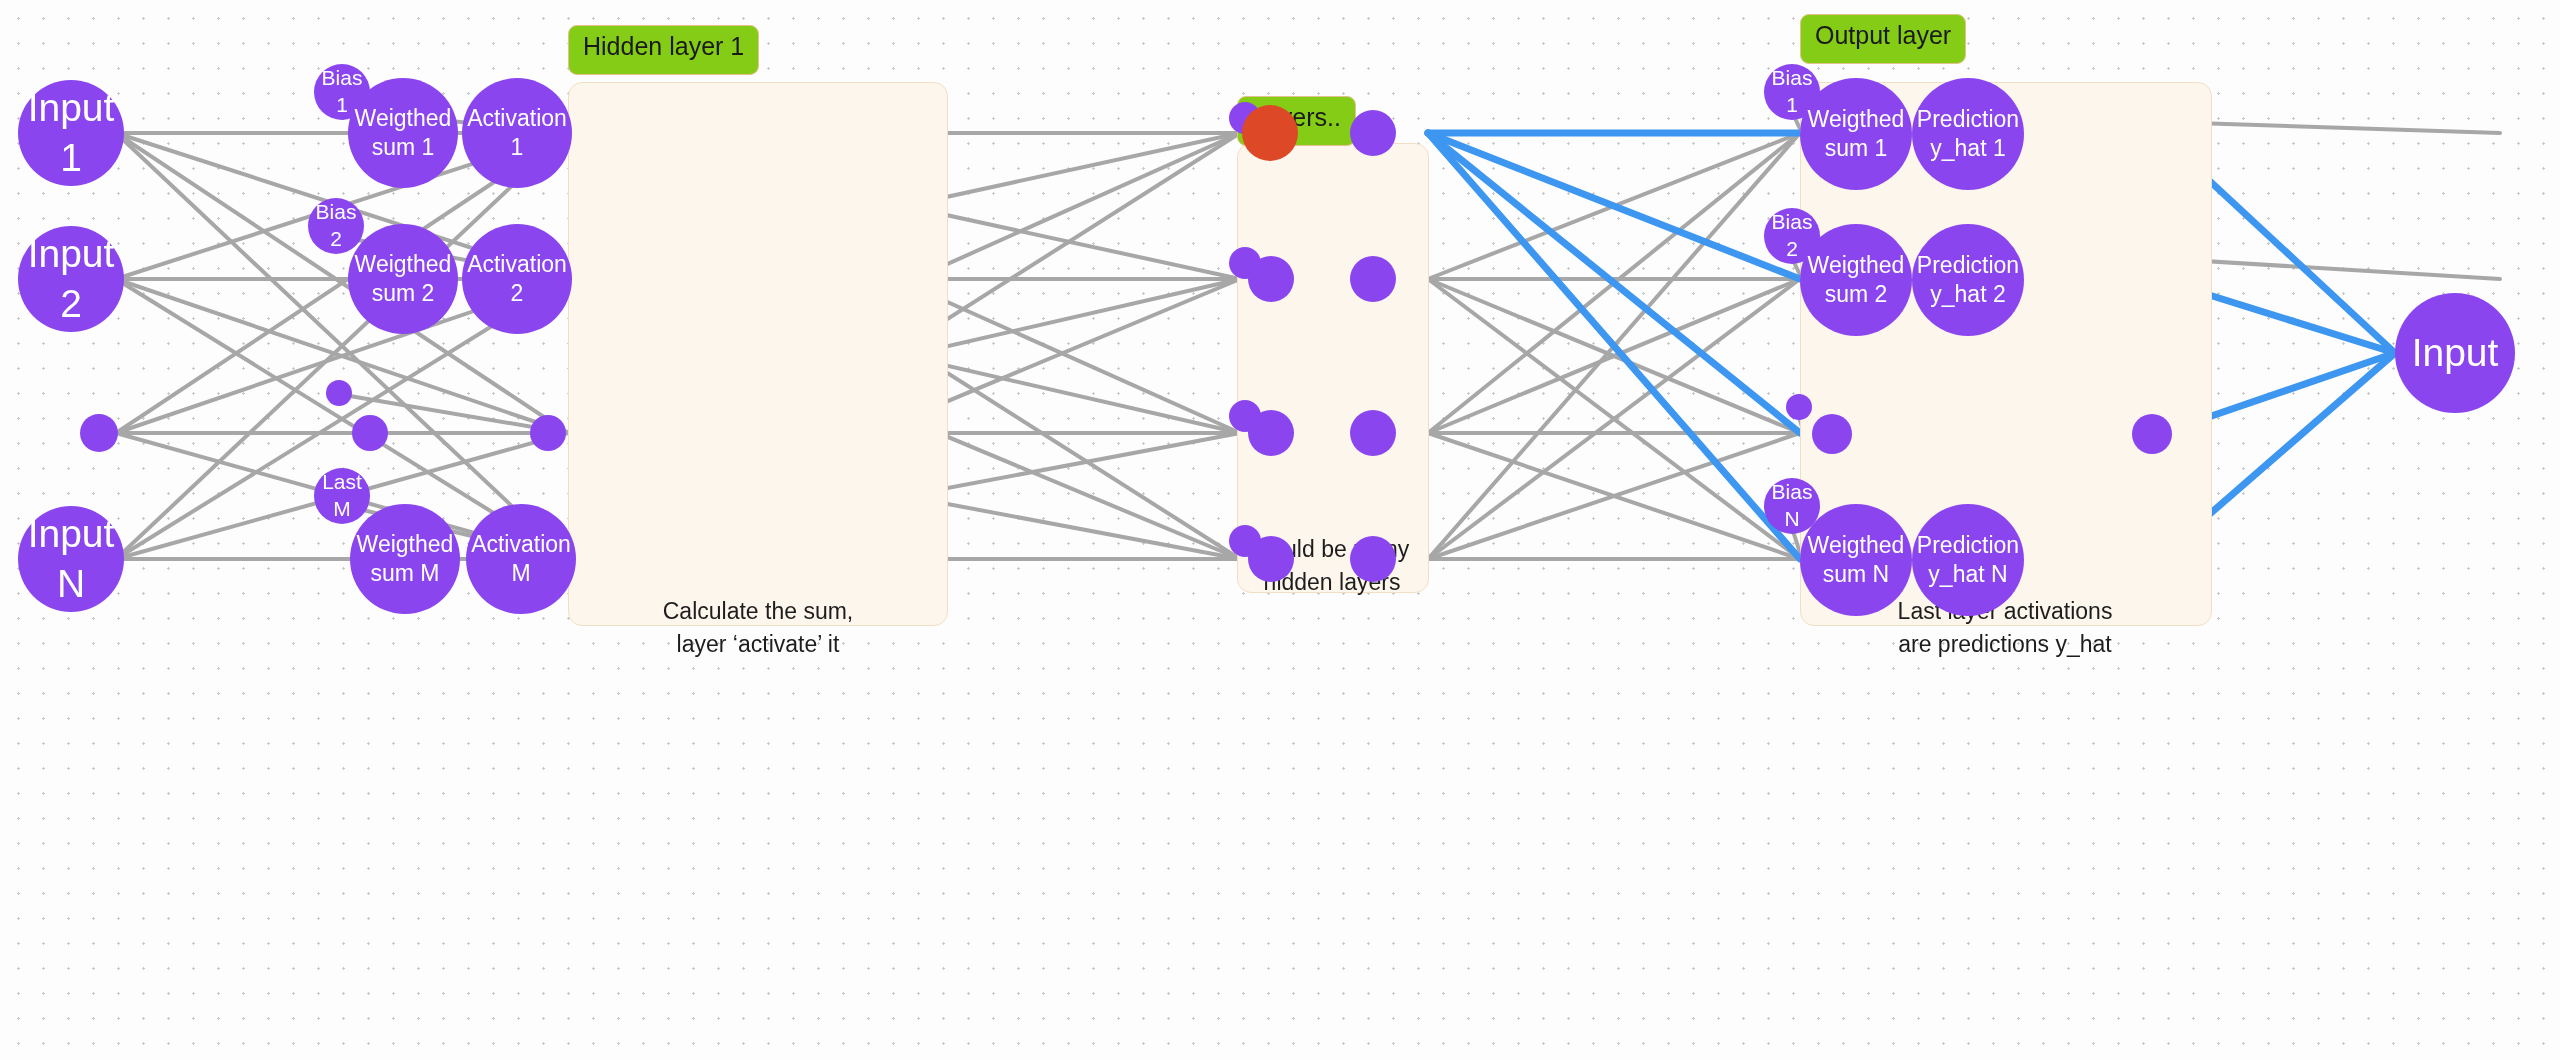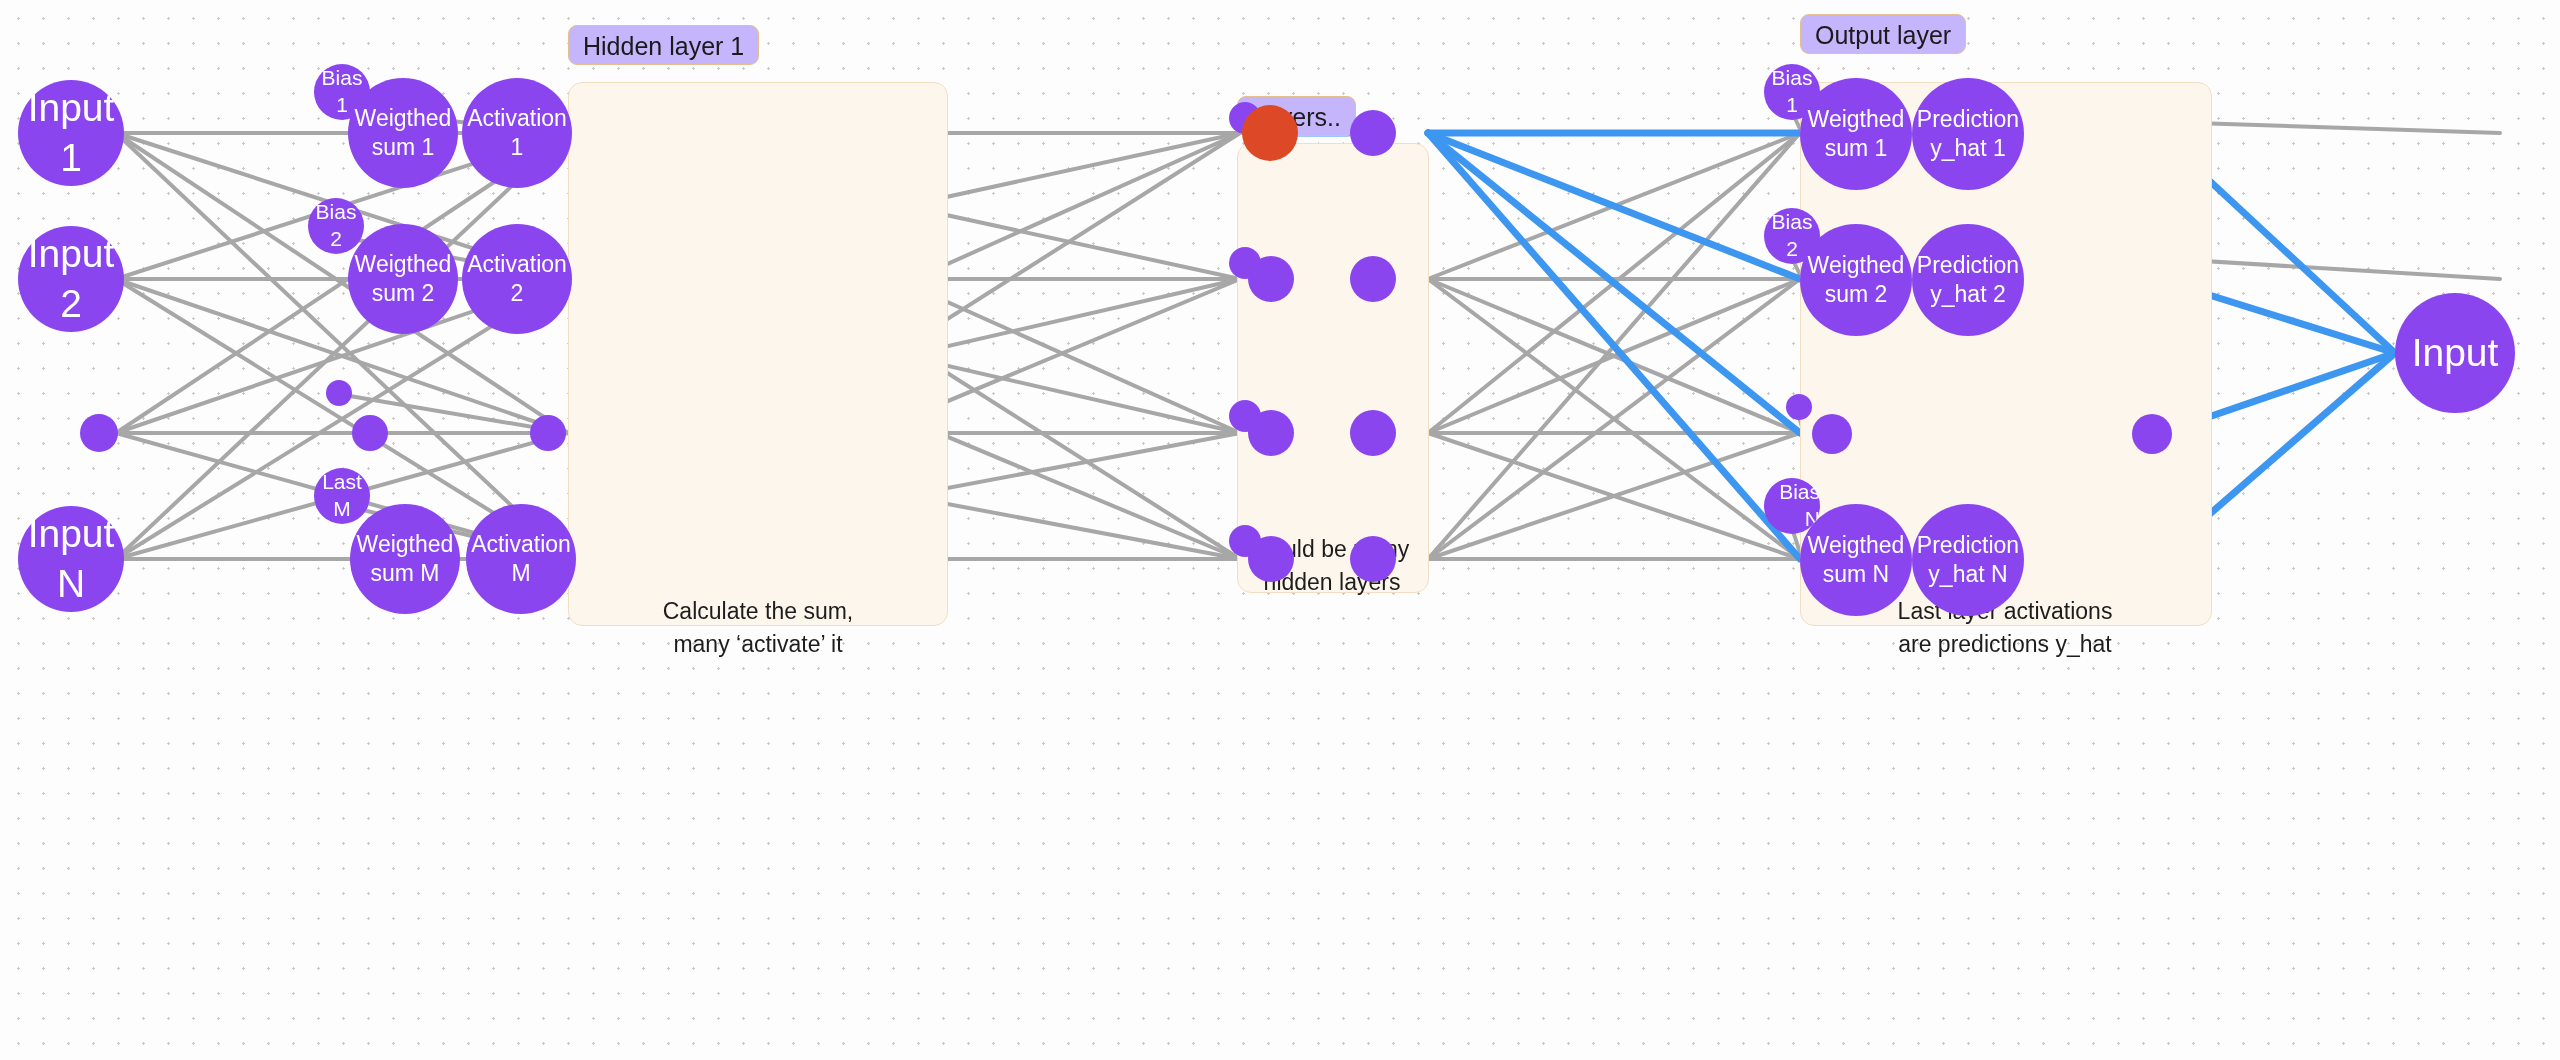--- a/index.html
+++ b/index.html
@@ -24,28 +24,28 @@
   #nodes{position:absolute;left:0;top:0;width:2560px;height:1060px;}
 
   .group-panel{
     position:absolute;
     background:#fdf6ec;
     border:1.5px solid #f2dfc3;
     border-radius:14px;
   }
   .group-tag{
     position:absolute;
-    background:#c4b5fd;
+    background:#84cc16;
     border:1.5px solid #e4c08c;
     border-radius:9px;
     color:#1a1a1a;
     font-size:25px;
     font-weight:500;
     line-height:1;
-    padding:8px 14px 5px 14px;
+    padding:8px 14px 15px 14px;
     white-space:nowrap;
   }
   .panel-note{
     position:absolute;
     color:#1d1d1d;
     font-size:23px;
     line-height:1.42;
     text-align:center;
     white-space:pre-line;
   }
@@ -182,21 +182,21 @@
     <line x1="2162" y1="433" x2="2395" y2="353"></line>
     <line x1="2158" y1="559" x2="2395" y2="353"></line>
   </g>
 </svg>
 
 <div id="nodes">
 
   <div class="group-panel" style="left:568px;top:82px;width:378px;height:542px;"></div>
   <div class="group-tag" style="left:568px;top:25px;">Hidden layer 1</div>
   <div class="panel-note" style="left:588px;top:595px;width:340px;">Calculate the sum,
-many ‘activate’ it</div>
+layer ‘activate’ it</div>
 
   <div class="group-panel" style="left:1237px;top:143px;width:190px;height:448px;"></div>
   <div class="group-tag" style="left:1237px;top:96px;">Layers..</div>
   <div class="panel-note" style="left:1232px;top:533px;width:200px;">Could be many
 hidden layers</div>
 
   <div class="group-panel" style="left:1800px;top:82px;width:410px;height:542px;"></div>
   <div class="group-tag" style="left:1800px;top:14px;">Output layer</div>
   <div class="panel-note" style="left:1820px;top:595px;width:370px;">Last layer activations
 are predictions y_hat</div>
@@ -241,21 +241,21 @@
   <div class="node" style="left:1248px;top:536px;width:46px;height:46px;"></div>
 
   <div class="node" style="left:1350px;top:110px;width:46px;height:46px;"></div>
   <div class="node" style="left:1350px;top:256px;width:46px;height:46px;"></div>
   <div class="node" style="left:1350px;top:410px;width:46px;height:46px;"></div>
   <div class="node" style="left:1350px;top:536px;width:46px;height:46px;"></div>
 
   <div class="node n-sm" style="left:1764px;top:64px;width:56px;height:56px;">Bias 1</div>
   <div class="node n-sm" style="left:1764px;top:208px;width:56px;height:56px;">Bias 2</div>
   <div class="node n-sm" style="left:1786px;top:394px;width:26px;height:26px;"></div>
-  <div class="node n-sm" style="left:1764px;top:478px;width:56px;height:56px;text-align:right;">Bias N</div>
+  <div class="node n-sm" style="left:1764px;top:478px;width:56px;height:56px;">Bias N</div>
 
   <div class="node n-md" style="left:1800px;top:78px;width:112px;height:112px;">Weigthed
 sum 1</div>
   <div class="node n-md" style="left:1800px;top:224px;width:112px;height:112px;">Weigthed
 sum 2</div>
   <div class="node n-sm" style="left:1812px;top:414px;width:40px;height:40px;"></div>
   <div class="node n-md" style="left:1800px;top:504px;width:112px;height:112px;">Weigthed
 sum N</div>
 
   <div class="node n-md" style="left:1912px;top:78px;width:112px;height:112px;">Prediction

